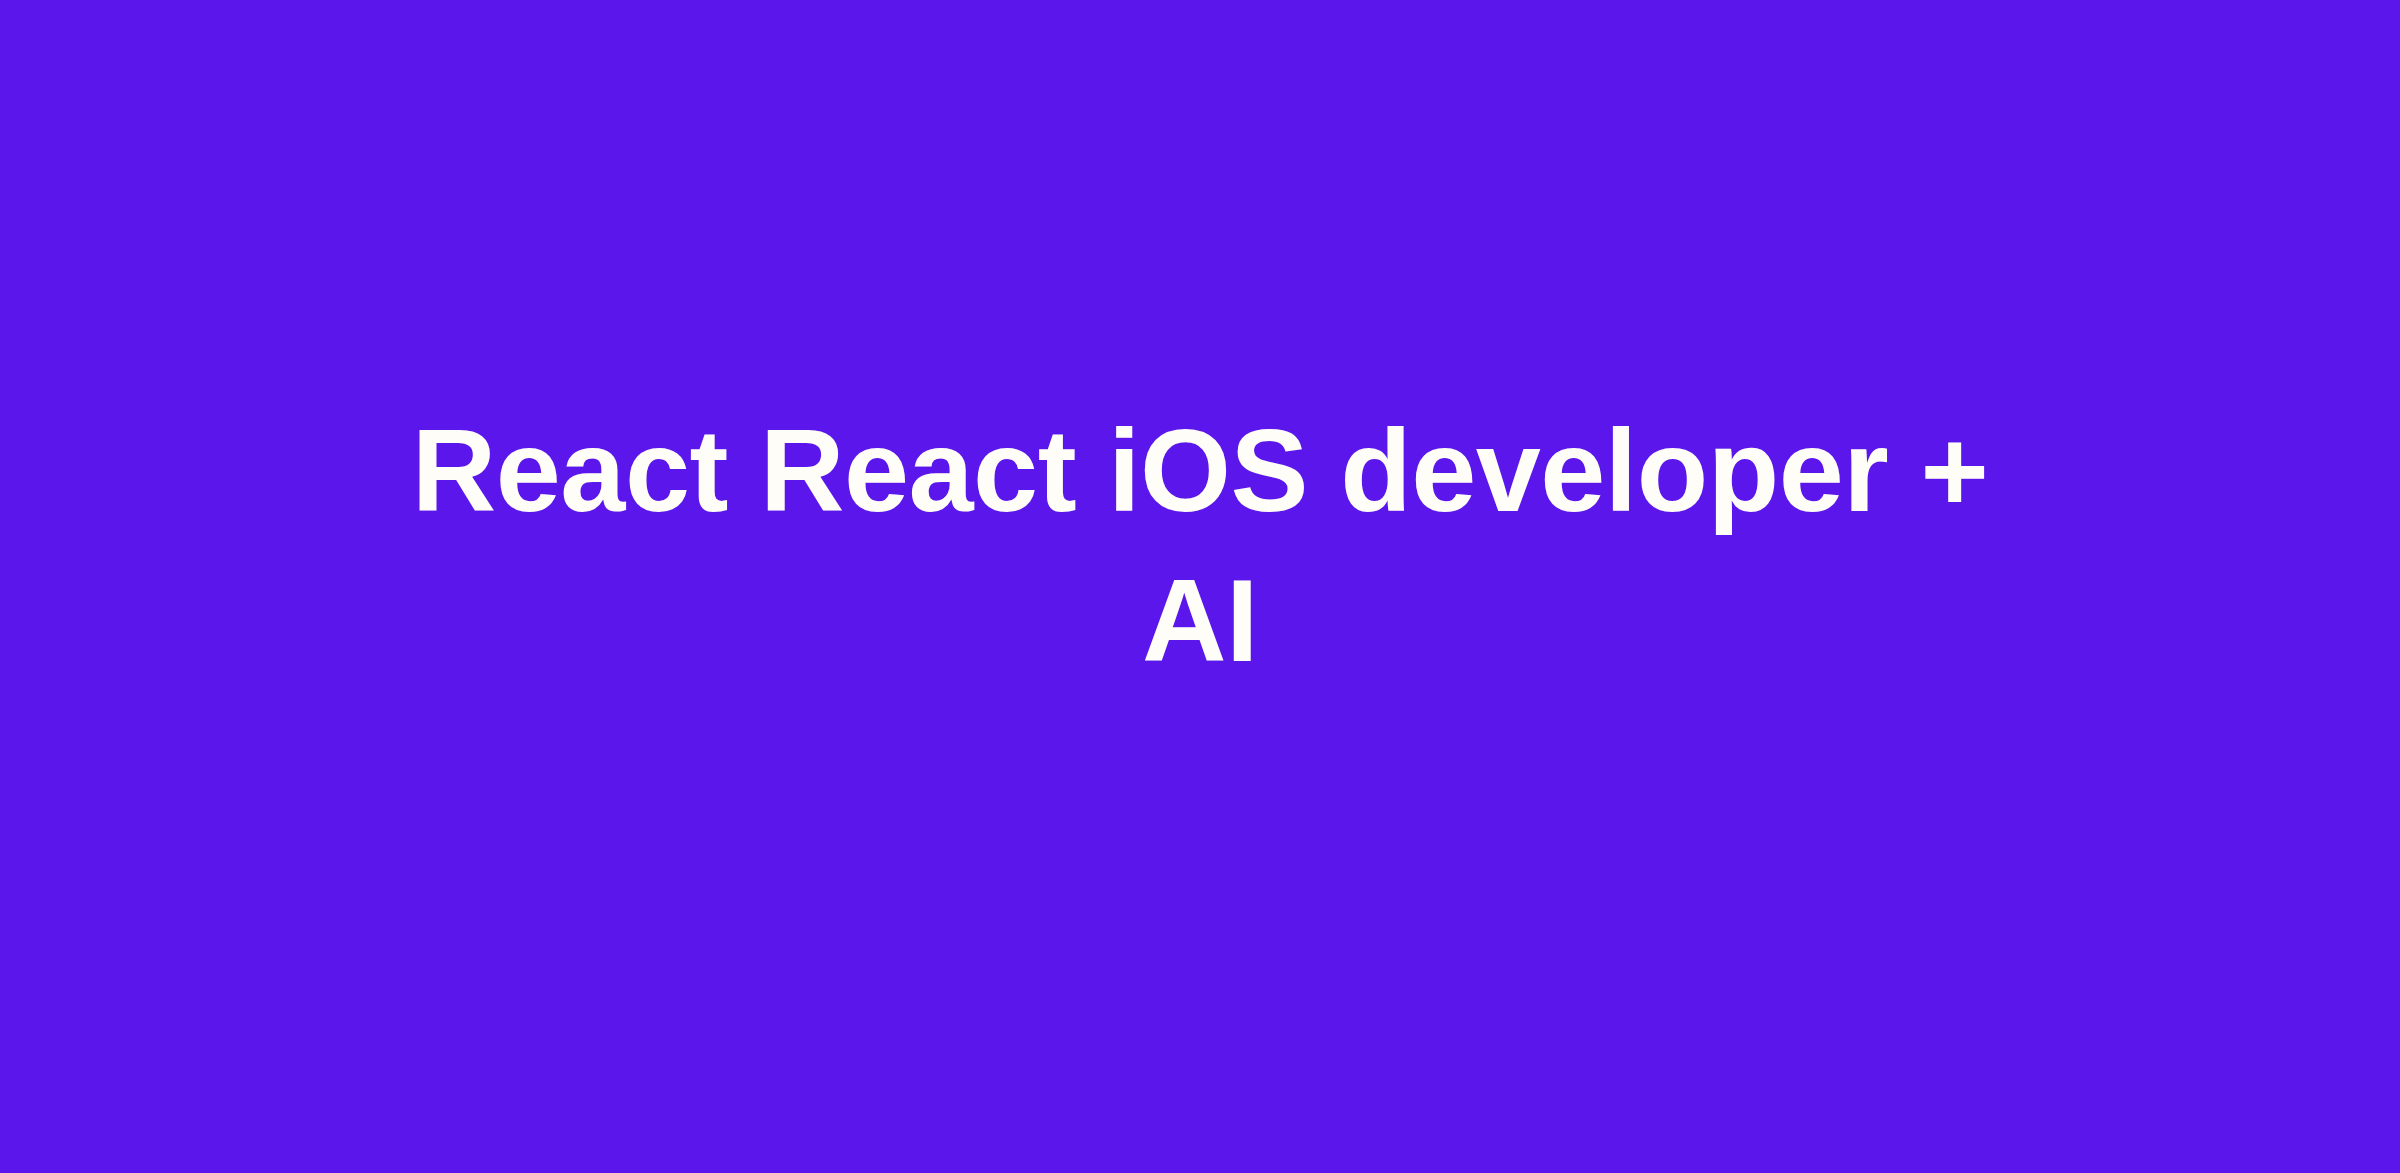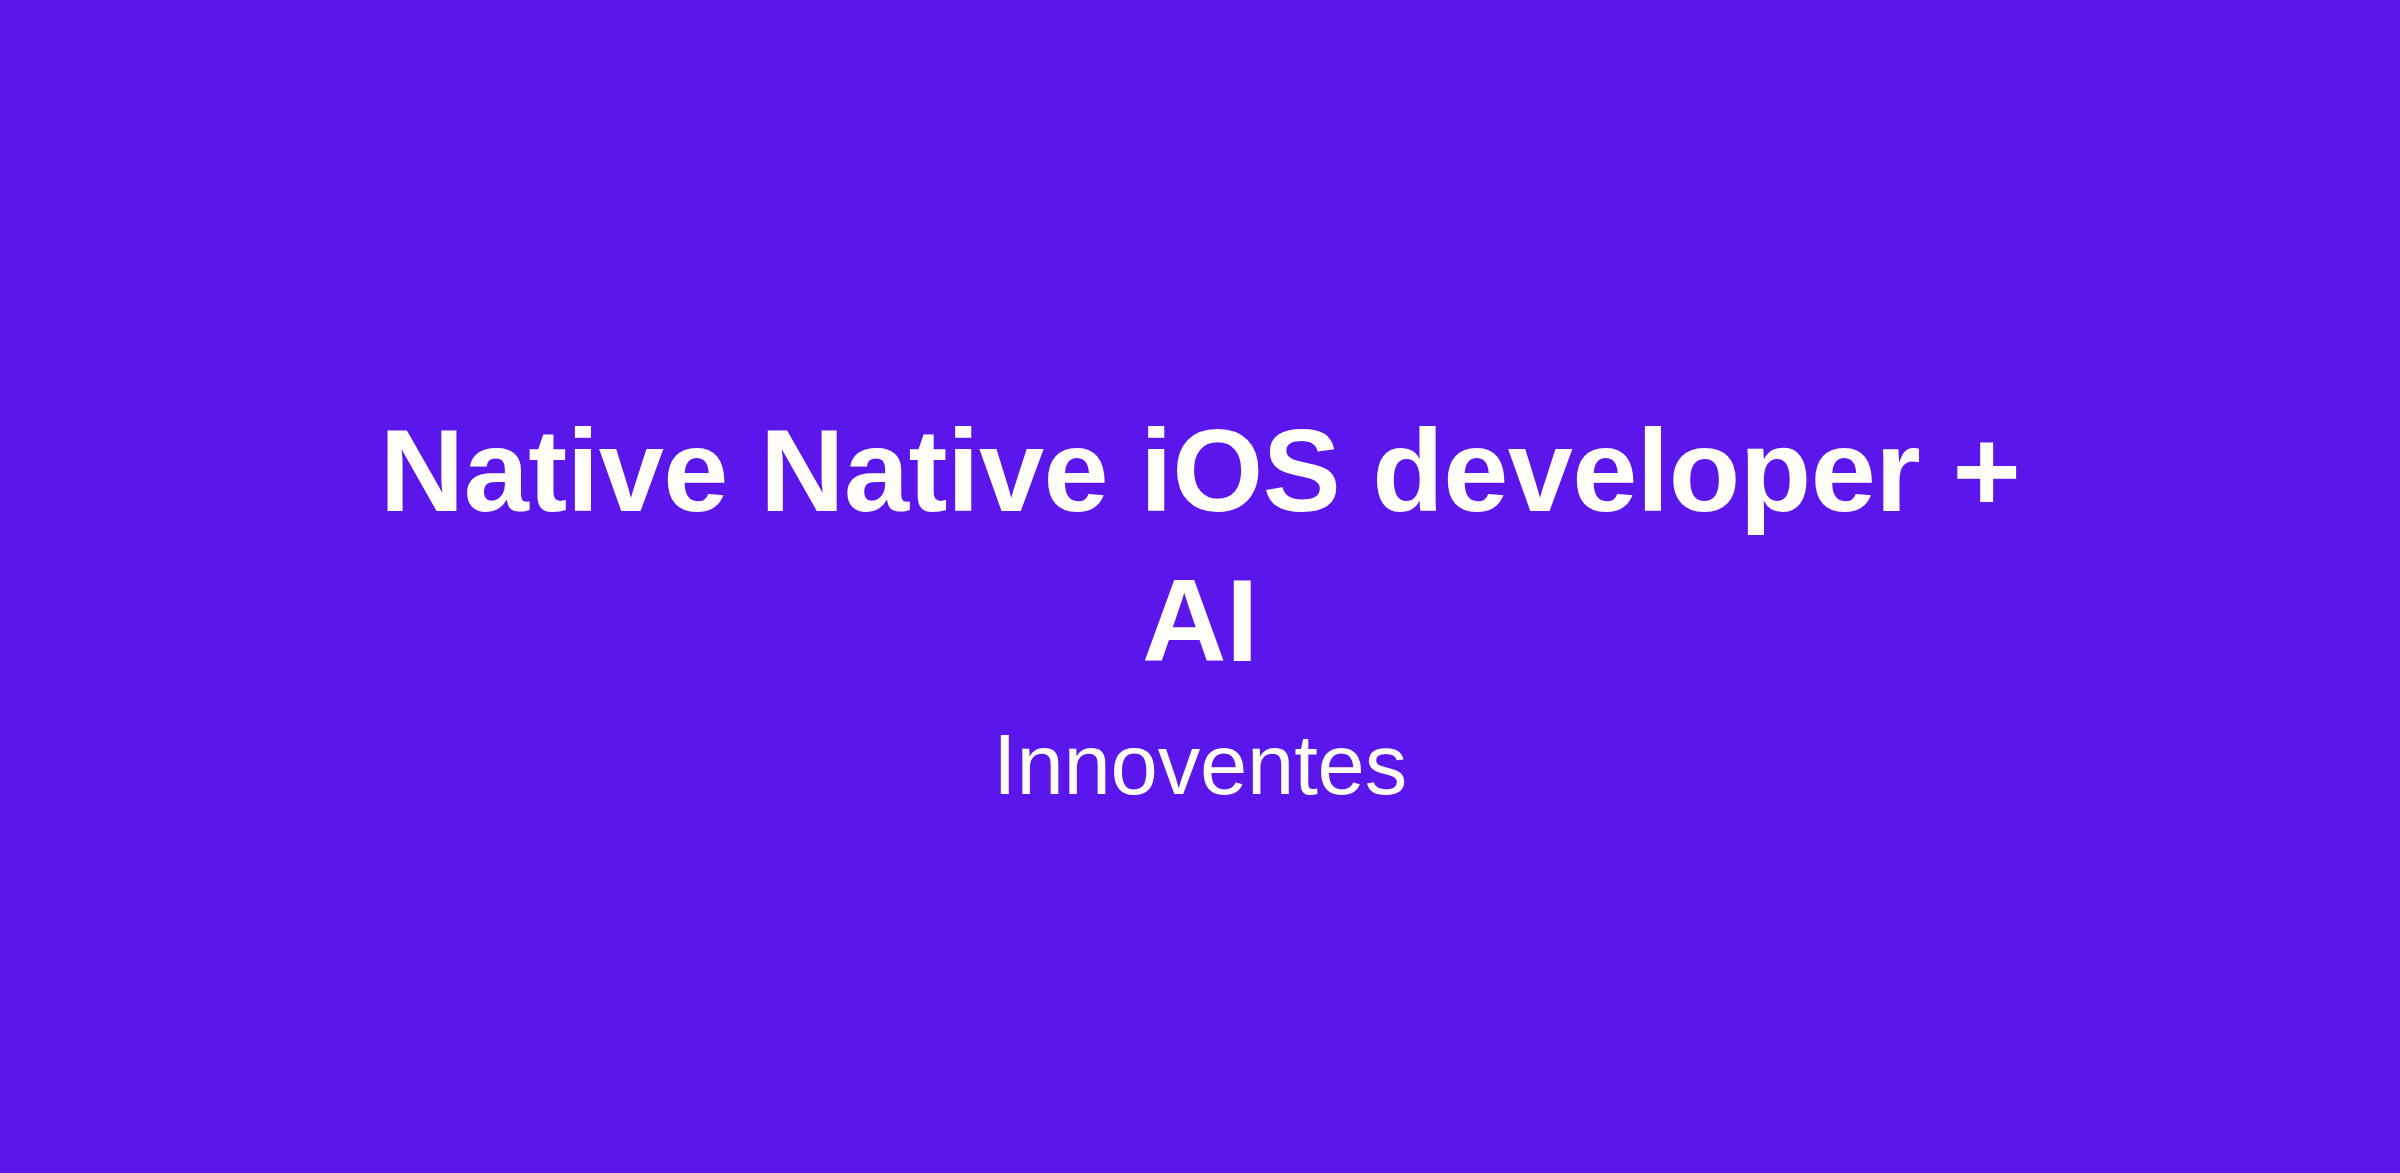--- a/index.html
+++ b/index.html
@@ -65,16 +65,15 @@
     letter-spacing: -0.2px;
     color: #FFFDF8;
     text-align: center;
   }
 </style>
 </head>
 <body>
 
 <div class="hero">
   <div class="hero-content">
-    <h1 class="hero-title">Native Native iOS developer + AI</h1>
-    <div class="hero-subtitle">Innoventes</div>
+    <h1 class="hero-title">React React iOS developer + AI</h1>
   </div>
 </div>
 
 </body></html>

